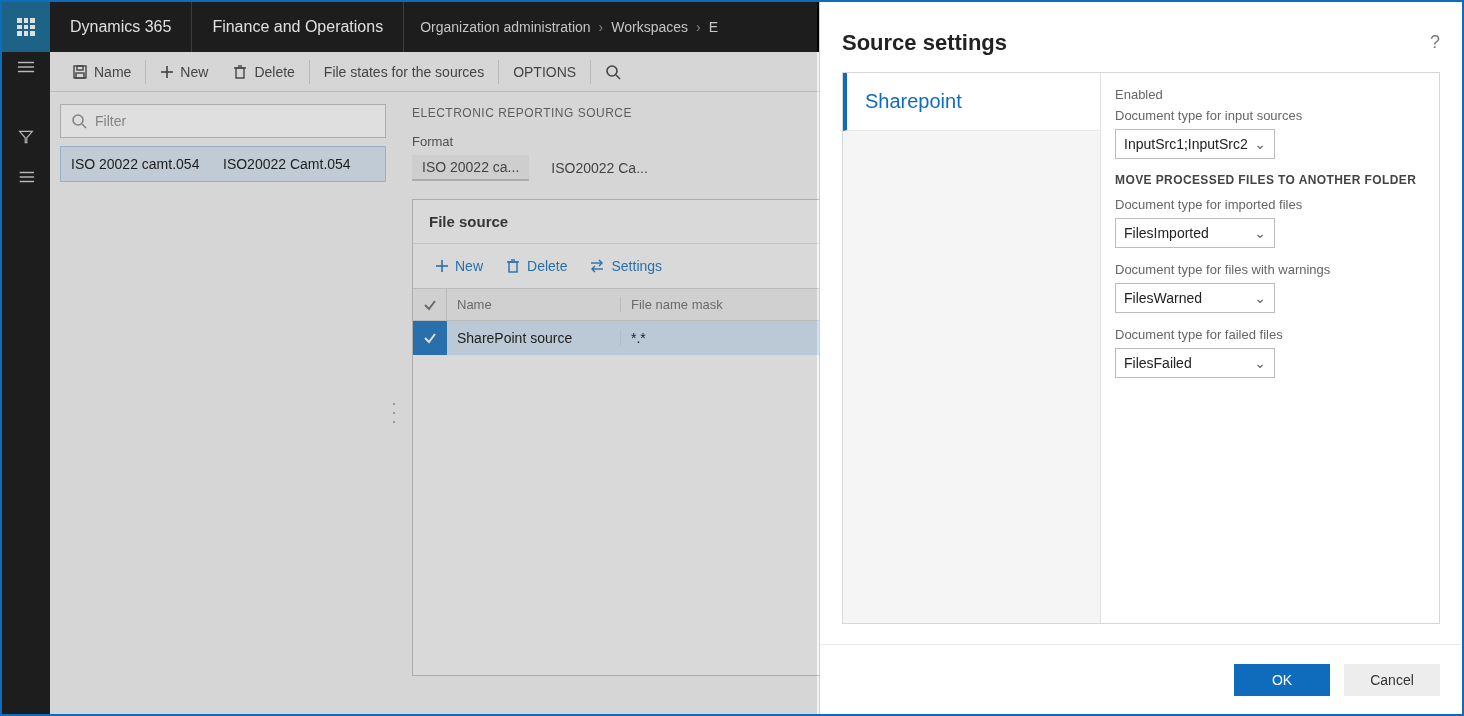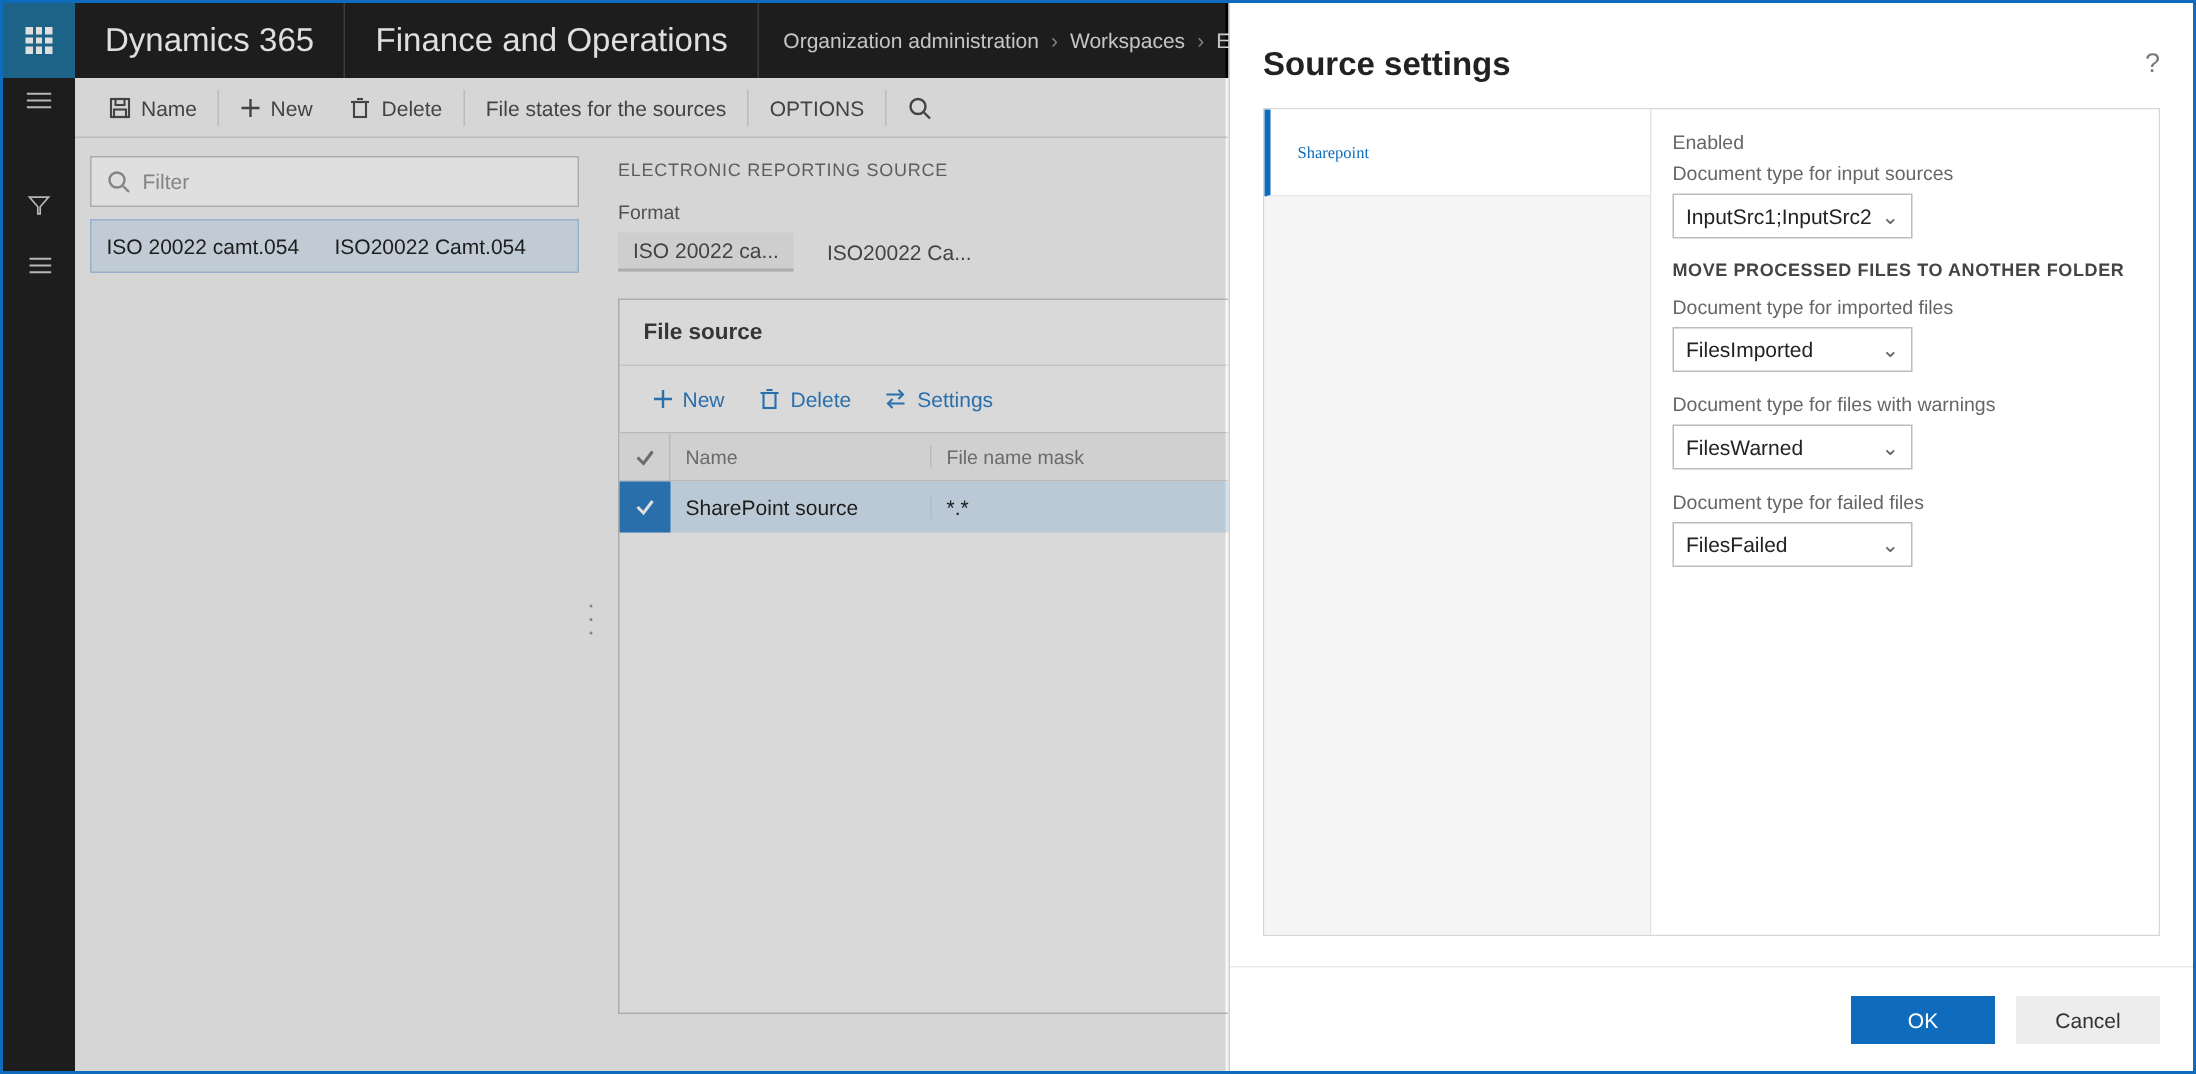--- a/index.html
+++ b/index.html
@@ -4,21 +4,21 @@
 <style>
   * { box-sizing: border-box; margin: 0; padding: 0; font-family: "Segoe UI", Arial, sans-serif; }
   html, body { width: 1464px; height: 716px; overflow: hidden; background: #fff; }
   .frame { width: 1464px; height: 716px; border: 2px solid #0f6cbd; position: relative; }
 
   
   .topnav { height: 50px; background: #000; color: #fff; display: flex; align-items: stretch; }
   .waffle { width: 48px; background: #015c8d; display: flex; align-items: center; justify-content: center; }
   .waffle-grid { width: 18px; height: 18px; display: grid; grid-template-columns: repeat(3,1fr); grid-template-rows: repeat(3,1fr); gap: 2px; }
   .waffle-grid span { background: #fff; }
-  .brand, .module { display: flex; align-items: center; padding: 0 20px; border-right: 1px solid #2a2a2a; font-size: 22px; font-weight: 400;}
+  .brand, .module { display: flex; align-items: center; padding: 0 20px; border-right: 1px solid #2a2a2a; font-size: 16px; font-weight: 400;}
   .module { font-weight: 300; }
   .breadcrumb { display: flex; align-items: center; padding: 16px 16px; color: #ddd; font-size: 14px; gap: 8px; }
   .breadcrumb .chev { color: #888; }
 
   
   .actionbar { position: absolute; left: 48px; top: 50px; right: 0; height: 40px; background: #f3f3f3; border-bottom: 1px solid #d0d0d0; display: flex; align-items: center; padding: 0 10px; gap: 0; }
   .action { display: flex; align-items: center; gap: 6px; padding: 0 12px; height: 100%; font-size: 14px; color: #333; cursor: pointer; }
   .divider-v { width: 1px; height: 24px; background: #cfcfcf; margin: 0 2px; }
   .icon-svg { width: 16px; height: 16px; stroke: #333; fill: none; stroke-width: 1.4; }
 
@@ -63,21 +63,21 @@
 
   
   .panel { position:absolute; right:0; top:0; bottom:0; width:643px; background:#fff; display:flex; flex-direction:column; border-left:1px solid #d0d0d0;}
   .panel-header { padding: 28px 22px 10px 22px; display:flex; justify-content:space-between; align-items:flex-start;}
   .panel-title { font-size:22px; font-weight:700; color:#222;}
   .help-icon { color:#7a7a7a; font-size:18px; padding-top:2px; cursor:pointer;}
 
   .panel-body { flex:1; padding: 6px 22px 10px 22px; display:flex; gap:0; }
   .panel-card { flex:1; border:1px solid #d7d7d7; display:flex; height:552px; }
   .panel-tabs { width:258px; border-right:1px solid #e1e1e1; background:#f5f5f5;}
-  .panel-tab { height:58px; display:flex; align-items:center; padding:0 18px; font-size:11px; color:#0f6cbd; background:#fff; border-left:4px solid #0f6cbd; border-bottom:1px solid #e8e8e8;font-family:Liberation Serif, serif;}
+  .panel-tab { height:58px; display:flex; align-items:center; padding:0 18px; font-size:20px; color:#0f6cbd; background:#fff; border-left:4px solid #0f6cbd; border-bottom:1px solid #e8e8e8;}
   .panel-form { flex:1; padding:12px 14px; background:#fff; font-size:13px; color:#555;}
   .fld-label { display:block; margin-top:2px; margin-bottom:6px; color:#666; font-size:13px;}
   .toggle-row { display:flex; align-items:center; gap:16px; margin-bottom:16px;}
   .toggle-val { font-size:14px; color:#222;}
   .toggle { width:40px; height:18px; border:1px solid #0f6cbd; border-radius:10px; position:relative; box-shadow: 0 0 0 2px #cfe5f6; cursor:pointer;}
   .toggle .knob { width:12px; height:12px; background:#000; border-radius:50%; position:absolute; right:3px; top:2px; }
   .combo { width:160px; height:30px; border:1px solid #bcbcbc; background:#fff; display:flex; align-items:center; justify-content:space-between; padding:0 8px; font-size:14px; color:#222; margin-bottom:14px; cursor:pointer;}
   .combo .chev-down { color:#666; }
   .section-cap { font-size:12px; font-weight:700; color:#444; letter-spacing:0.4px; margin:6px 0 10px 0;}
 

